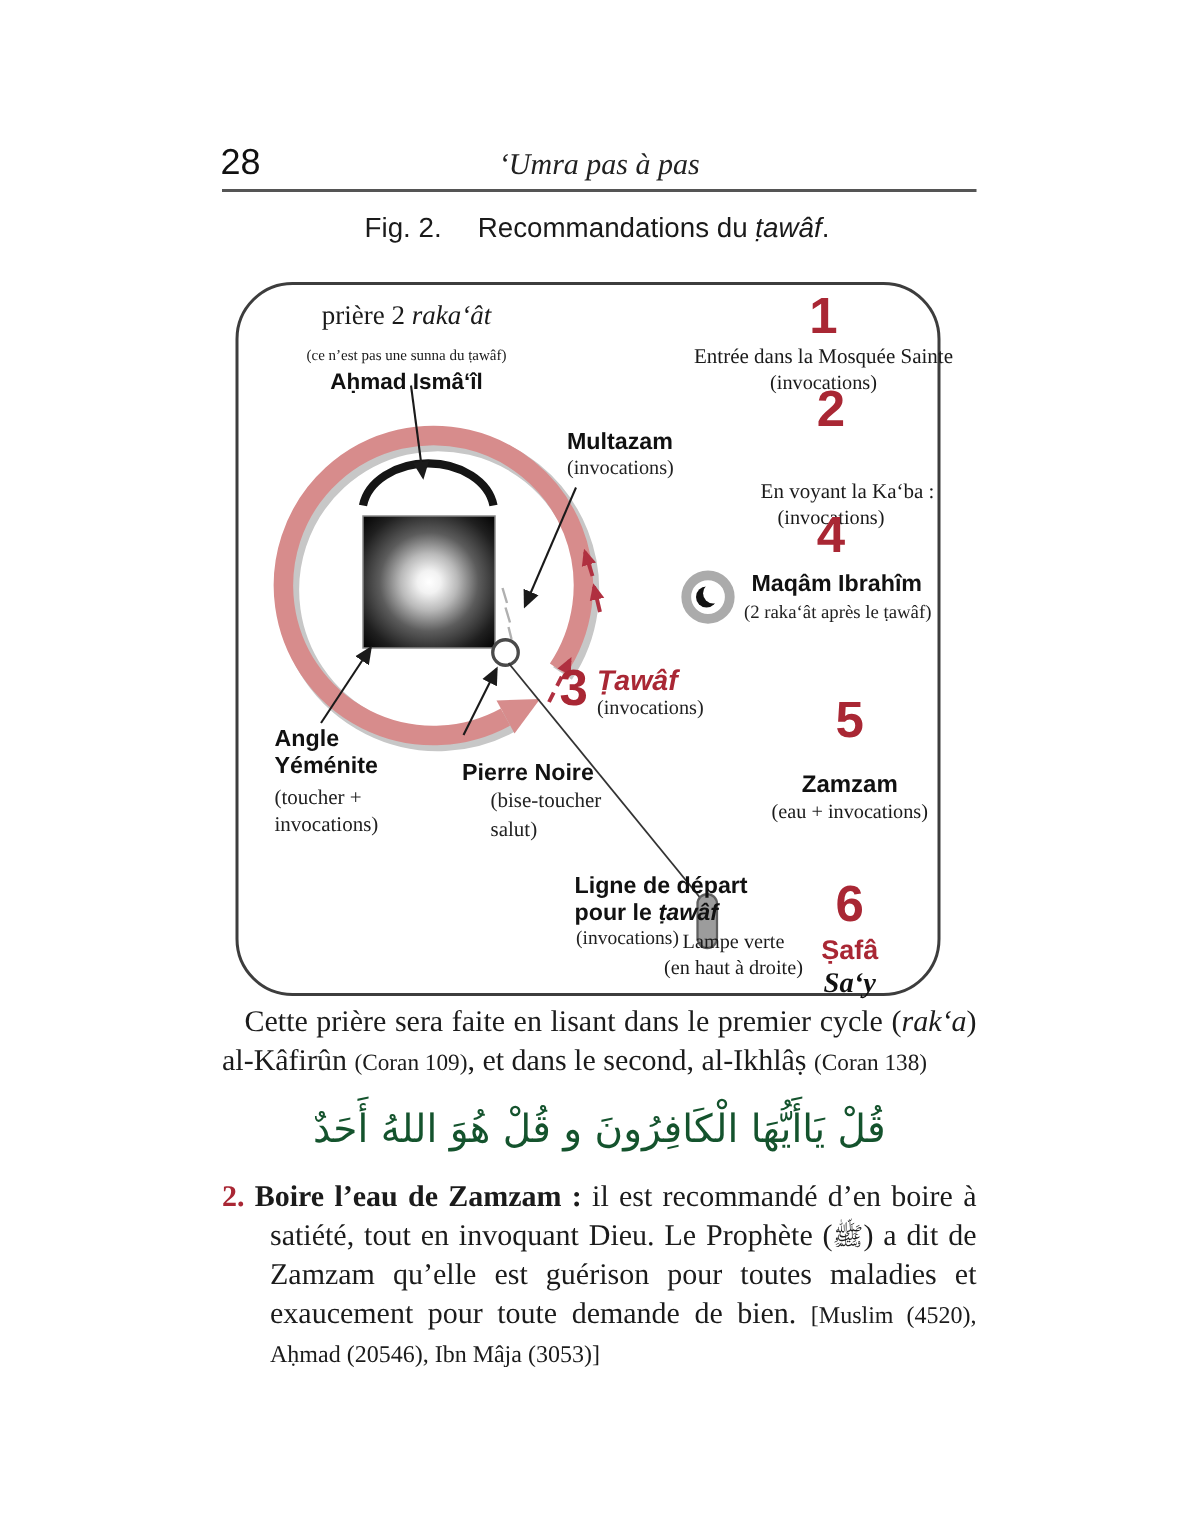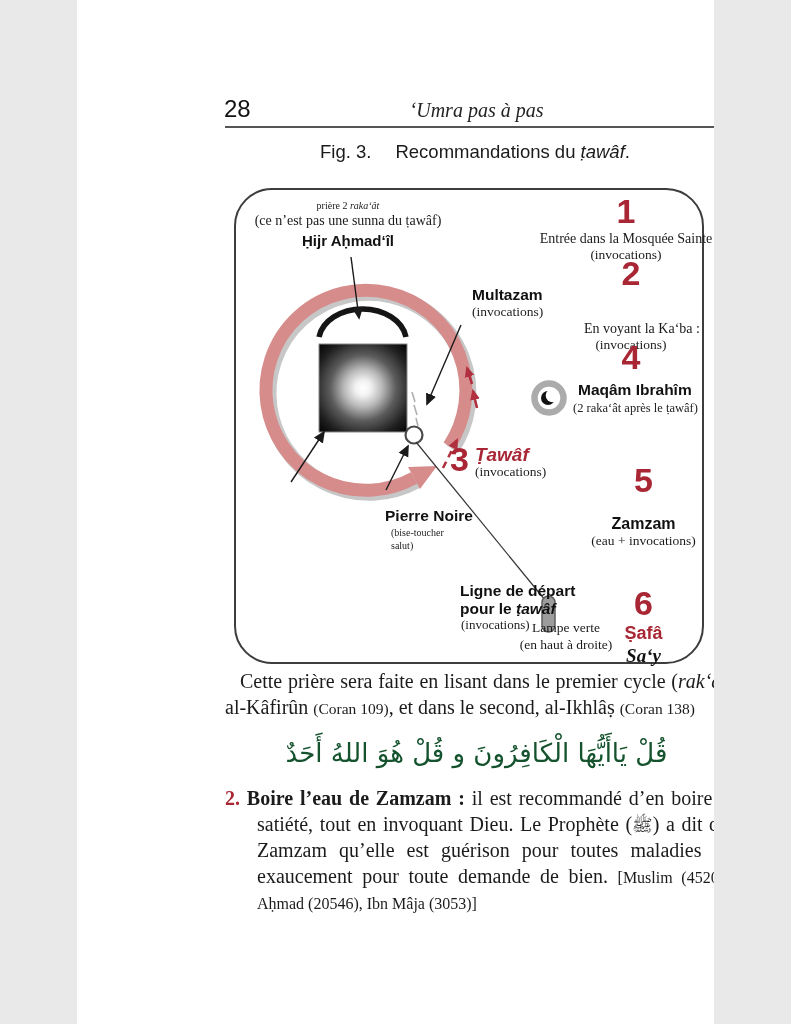--- a/index.html
+++ b/index.html
@@ -1,16 +1,16 @@
 <!DOCTYPE html>
 <html><head>
 <meta charset="utf-8">
 <style>
   html,body{margin:0;padding:0;background:#e9e9e9;}
-  .page{position:relative;width:637px;height:1024px;background:#ffffff;margin:0 auto;overflow:hidden;
+  .page{position:relative;width:791px;height:1024px;background:#ffffff;margin:0 auto;overflow:hidden;
         font-family:"Liberation Serif","DejaVu Serif",serif;color:#1a1a1a;}
   .it{font-style:italic;}
   .b{font-weight:bold;}
   .red{color:#a92734;}
 
   
   .pageno{position:absolute;left:147px;top:95px;font-size:24px;font-family:"Liberation Sans","DejaVu Sans",sans-serif;color:#111;}
   .htitle{position:absolute;left:148px;top:99px;width:503px;text-align:center;font-size:20px;font-style:italic;color:#222;}
   .hrule{position:absolute;left:148px;top:126px;width:503px;border-top:2px solid #555;}
   .caption{position:absolute;left:118px;top:141px;width:560px;text-align:center;font-size:18.5px;
@@ -20,31 +20,31 @@
   
   .fig{position:absolute;left:157px;top:188px;width:466px;height:472px;border:2px solid #3d3d3d;border-radius:38px;}
   .fig svg{position:absolute;left:0;top:0;z-index:1;}
   .lbl{position:absolute;z-index:2;line-height:1.15;}
   .ctr{text-align:center;}
   .figname{font-family:"Liberation Sans","DejaVu Sans",sans-serif;font-weight:bold;font-size:15.5px;color:#111;}
   .fignote{font-size:13.5px;color:#222;}
   .bignum{font-family:"Liberation Sans","DejaVu Sans",sans-serif;font-weight:bold;font-size:34px;line-height:1.0;color:#a92734;}
 
   .hijr-block{left:6px;top:10px;width:212px;text-align:center;}
-  .hijr-block .l1{font-size:10px;}
-  .hijr-block .l2{font-size:14px;margin-top:1px;}
+  .hijr-block .l1{font-size:18px;}
+  .hijr-block .l2{font-size:10px;margin-top:11px;}
   .hijr-block .l3{margin-top:3px;font-size:15px;}
 
-  .multazam-block{left:236px;top:96px;}
+  .multazam-block{left:219px;top:96px;}
   .s3-block{left:214px;top:252px;display:flex;gap:6px;z-index:2;}
   .s3-title{font-family:"Liberation Sans","DejaVu Sans",sans-serif;font-weight:bold;font-style:italic;font-size:19px;color:#a92734;line-height:1;margin-top:3px;}
   .angle-block{left:24px;top:294px;}
   .angle-block .fignote{font-size:14px;margin-top:4px;line-height:1.3;}
   .pierre-block{left:149px;top:317px;}
-  .pierre-block .fignote{font-size:10px;margin-left:6px;line-height:1.35;margin-top:1px;}
+  .pierre-block .fignote{font-size:14px;margin-left:19px;line-height:1.35;margin-top:1px;}
   .ligne-block{left:184px;top:392px;margin-left:40px;}
   .ligne-block .fignote{font-size:13px;margin-left:1px;}
   .lampe-block{left:260px;top:430px;width:140px;text-align:center;font-size:13.5px;line-height:1.25;}
 
   .s1-block{left:295px;top:4px;width:190px;}
   .s2-block{left:300px;top:66px;width:190px;}
   .stepline{font-size:14px;margin-top:3px;}
   .stepnote{font-size:13.5px;}
   .s2-l1{transform:translateX(11px);margin-top:31px;}
   .s4-num{left:330px;top:150px;width:130px;}
@@ -69,21 +69,21 @@
 </head>
 <body>
 
 <div class="page">
 
   <div class="pageno">28</div>
   <div class="htitle">‘Umra pas à pas</div>
   <div class="hrule"></div>
 
   <div class="caption">
-    <span>Fig. 3.</span><span class="sp">Recommandations du </span><span class="it">ṭawâf</span><span>.</span>
+    <span>Fig. 2.</span><span class="sp">Recommandations du </span><span class="it">ṭawâf</span><span>.</span>
   </div>
 
   <div class="fig">
     <svg width="466" height="472" viewBox="0 0 466 472">
       <defs>
         <radialGradient id="kg" cx="0.5" cy="0.5" r="0.72">
           <stop offset="0" stop-color="#ffffff"></stop>
           <stop offset="0.12" stop-color="#f2f2f2"></stop>
           <stop offset="0.3" stop-color="#b9b9b9"></stop>
           <stop offset="0.52" stop-color="#5c5c5c"></stop>
@@ -123,36 +123,44 @@
       <g>
         <circle cx="313" cy="208" r="14.5" fill="#ffffff" stroke="#ababab" stroke-width="6.5"></circle>
         <circle cx="312" cy="208" r="7" fill="#111111"></circle>
         <circle cx="316.5" cy="205.5" r="6.8" fill="#ffffff"></circle>
       </g>
     </svg>
 
     <div class="lbl hijr-block">
       <div class="l1"><span>prière 2 </span><span class="it">raka‘ât</span></div>
       <div class="l2">(ce n’est pas une sunna du ṭawâf)</div>
-      <div class="l3 figname">Ḥijr Aḥmad‘îl</div>
+      <div class="l3 figname">Aḥmad Ismâ‘îl</div>
     </div>
 
     <div class="lbl multazam-block">
       <div class="figname">Multazam</div>
       <div class="fignote">(invocations)</div>
     </div>
 
     <div class="lbl s3-block">
       <div class="bignum">3</div>
       <div>
         <div class="s3-title">Ṭawâf</div>
         <div class="fignote">(invocations)</div>
       </div>
     </div>
 
+    <div class="lbl angle-block">
+      <div class="figname">Angle</div>
+      <div class="figname">Yéménite</div>
+      <div class="fignote">
+        <div>(toucher +</div>
+        <div>invocations)</div>
+      </div>
+    </div>
 
     <div class="lbl pierre-block">
       <div class="figname">Pierre Noire</div>
       <div class="fignote">
         <div>(bise-toucher</div>
         <div>salut)</div>
       </div>
     </div>
 
     <div class="lbl ligne-block">

